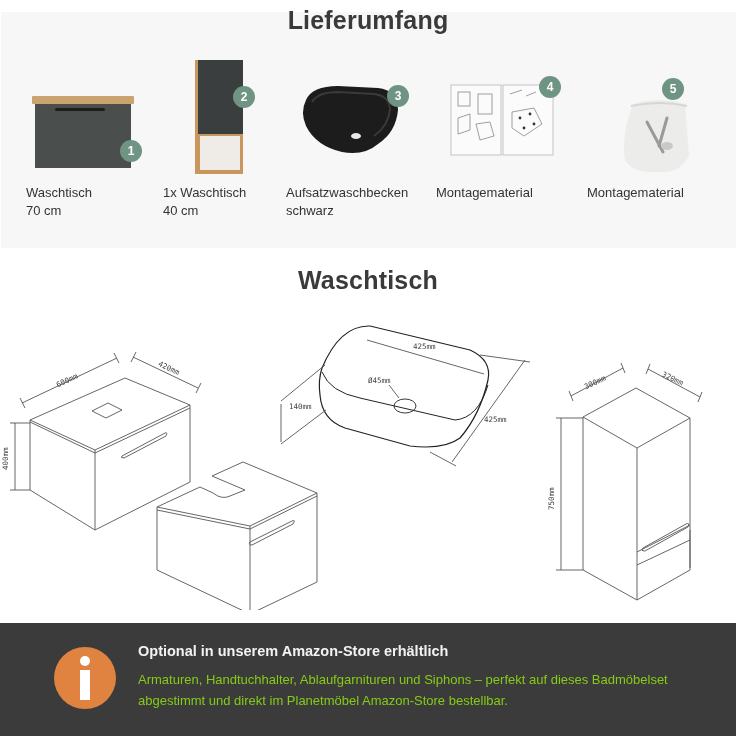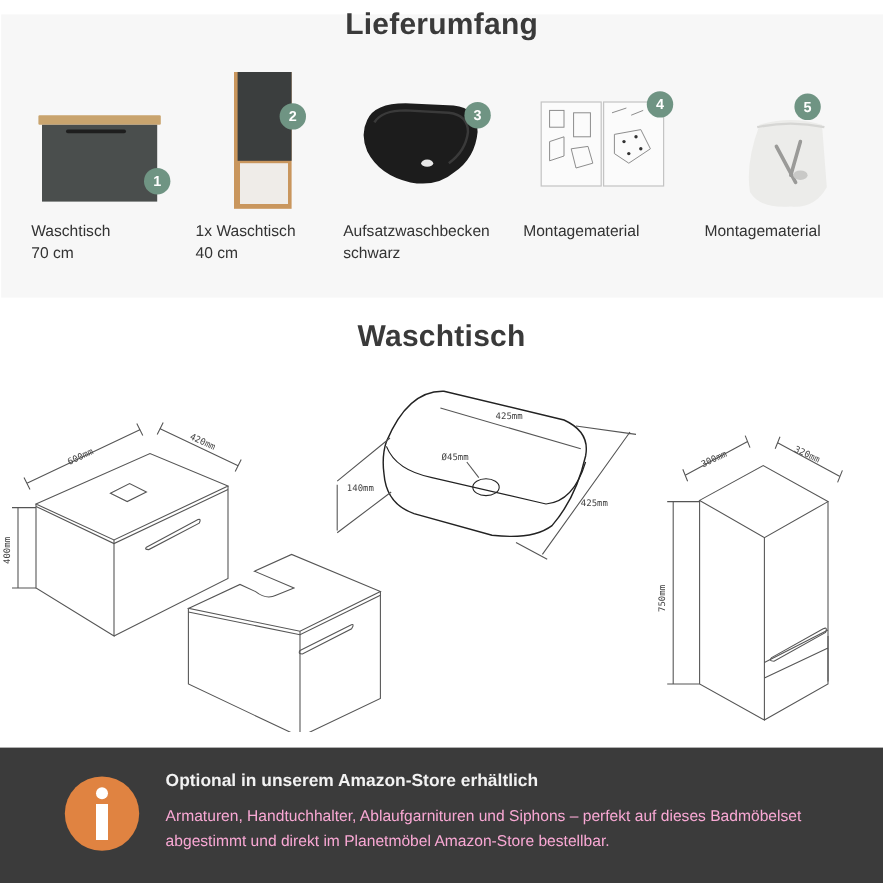--- a/index.html
+++ b/index.html
@@ -14,21 +14,21 @@
   .badge { position: absolute; width: 22px; height: 22px; border-radius: 50%; background: #6f9483; color: #fff; font-size: 12px; font-weight: bold; text-align: center; line-height: 22px; }
 
   .dims { position: absolute; left: 0; top: 300px; width: 736px; height: 310px; }
   .dim-text { font-family: "DejaVu Sans Mono", monospace; font-size: 7.5px; fill: #444; }
 
   .banner { position: absolute; left: 0; top: 623px; width: 736px; height: 120px; background: #3b3b3b; }
   .info-circle { position: absolute; left: 54px; top: 24px; width: 62px; height: 62px; border-radius: 50%; background: #e08341; }
   .info-dot { position: absolute; left: 26px; top: 9px; width: 10px; height: 10px; border-radius: 50%; background: #fff; }
   .info-bar { position: absolute; left: 26px; top: 23px; width: 10px; height: 30px; background: #fff; }
   .banner-title { position: absolute; left: 138px; top: 20px; font-size: 14.5px; font-weight: bold; color: #f2f2f2; }
-  .banner-text { position: absolute; left: 138px; top: 46px; width: 580px; font-size: 13px; line-height: 21px; color: #f9a8d4; }
+  .banner-text { position: absolute; left: 138px; top: 46px; width: 580px; font-size: 13px; line-height: 21px; color: #84cc16; }
 </style>
 </head>
 <body>
 
 <div class="top-panel"></div>
 <div class="h1" style="top:6px;">Lieferumfang</div>
 
 <div class="item" style="left:26px;">
   <svg style="position:absolute;left:4px;top:94px;" width="106" height="80">
     <rect x="2" y="2" width="102" height="8" rx="1" fill="#c9a46e"></rect>

